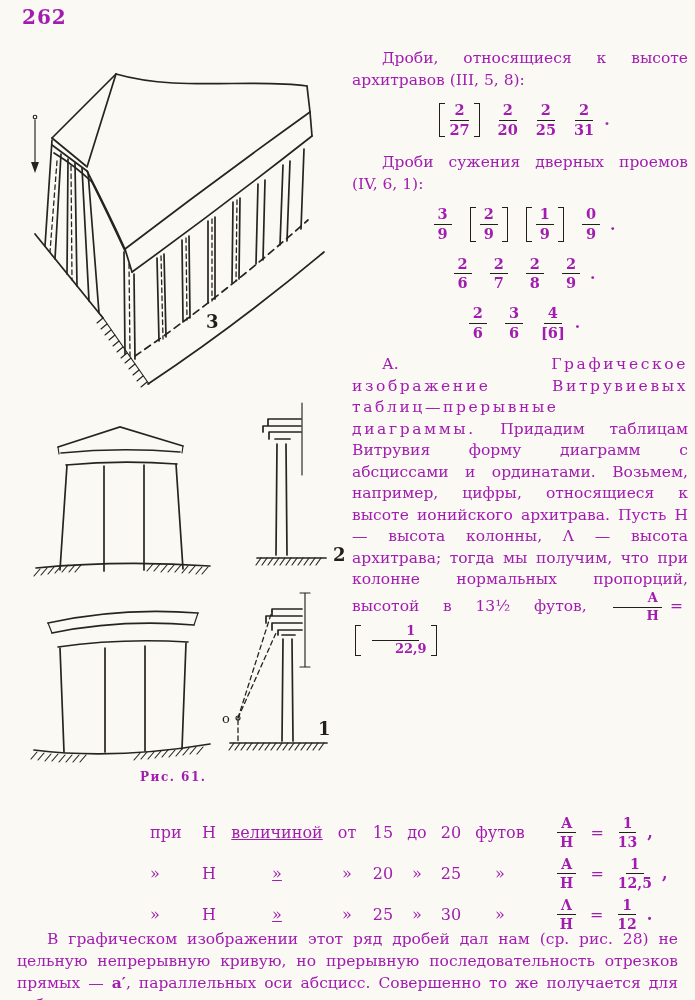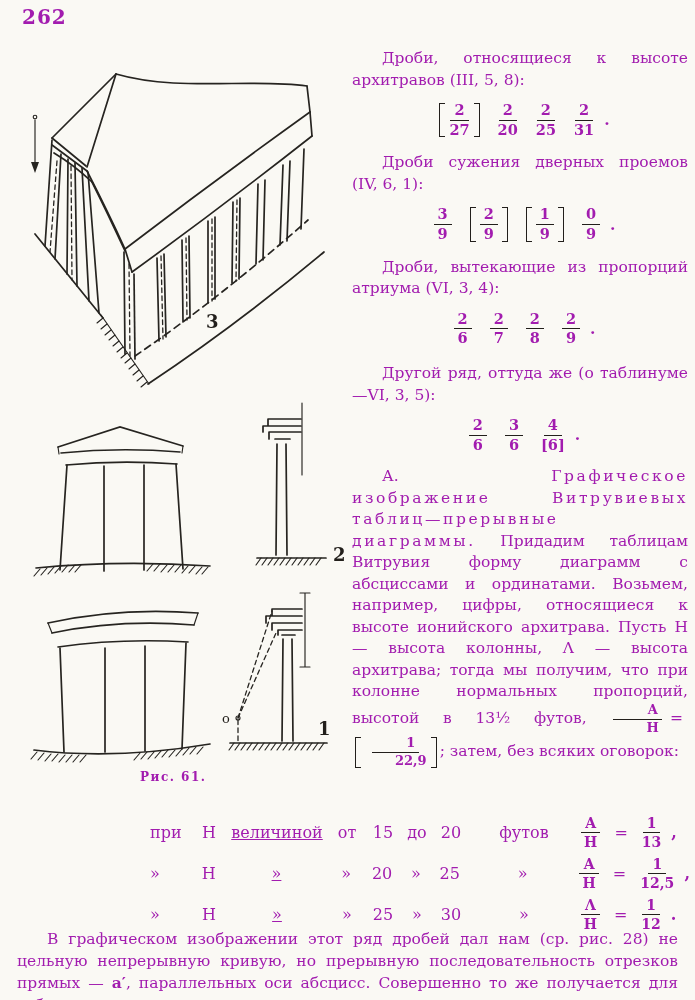--- a/index.html
+++ b/index.html
@@ -30,21 +30,21 @@
   .ifr { vertical-align:middle; margin:0 3px; }
   .ifr .frac { font-size:13px; }
   .eq { margin:0 5px; }
 
   
   .props { position:absolute; left:150px; top:814px; width:540px; }
   .prow { display:flex; align-items:center; height:37px; margin-bottom:4px; font-size:16px; }
   .pcell { display:inline-block; text-align:center; }
   .pcell.c0 { width:42px; text-align:left; }
   .pcell.c1 { width:34px; } .pcell.c2 { width:102px;text-decoration:underline; } .pcell.c3 { width:38px; }
-  .pcell.c4 { width:34px; } .pcell.c5 { width:34px; } .pcell.c6 { width:34px; } .pcell.c7 { width:64px;margin-left:24px; }
+  .pcell.c4 { width:34px; } .pcell.c5 { width:34px; } .pcell.c6 { width:34px; } .pcell.c7 { width:64px; }
   .pform { display:inline-flex; align-items:center; margin-left:16px; }
   .pform .frac { font-size:14px; }
 
   .bpara { position:absolute; left:17px; top:928px; width:661px; font-size:15.5px; line-height:22px; text-align:justify; }
   .bpara p { margin:0; text-indent:30px; }
   .bpara b { font-weight:bold; }
 
   .figcap { position:absolute; left:140px; top:770px; font-size:12px; font-weight:bold; letter-spacing:1.5px; }
 
   
@@ -253,21 +253,20 @@
         </span>
         <span class="fwrap">
           <span class="frac">
             <span class="num">0</span>
             <span class="den">9</span>
           </span>
         </span>
         <span class="row-tail">.</span>
       </div>
 
-    <p class="m14">Дроби, вытекающие из пропорций атриума (VI, 3, 4):</p>
     <div class="frow">
         <span class="fwrap">
           <span class="frac">
             <span class="num">2</span>
             <span class="den">6</span>
           </span>
         </span>
         <span class="fwrap">
           <span class="frac">
             <span class="num">2</span>
@@ -282,21 +281,20 @@
         </span>
         <span class="fwrap">
           <span class="frac">
             <span class="num">2</span>
             <span class="den">9</span>
           </span>
         </span>
         <span class="row-tail">.</span>
       </div>
 
-    <p class="m16">Другой ряд, оттуда же (о таблинуме—VI, 3, 5):</p>
     <div class="frow">
         <span class="fwrap">
           <span class="frac">
             <span class="num">2</span>
             <span class="den">6</span>
           </span>
         </span>
         <span class="fwrap">
           <span class="frac">
             <span class="num">3</span>
@@ -318,21 +316,21 @@
             <span class="num">А</span>
             <span class="den">Н</span>
           </span>
         </span><span class="eq">=</span><span class="fwrap ifr">
           <span class="brk l"></span>
           <span class="frac">
             <span class="num">1</span>
             <span class="den">22,9</span>
           </span>
           <span class="brk r"></span>
-        </span><span>; затем, без всяких оговорок:</span></p>
+        </span></p>
   </div>
 
   <div class="props">
     <div class="prow">
         <span class="pcell c0">при</span>
         <span class="pcell c1">Н</span>
         <span class="pcell c2">величиной</span>
         <span class="pcell c3">от</span>
         <span class="pcell c4">15</span>
         <span class="pcell c5">до</span>

